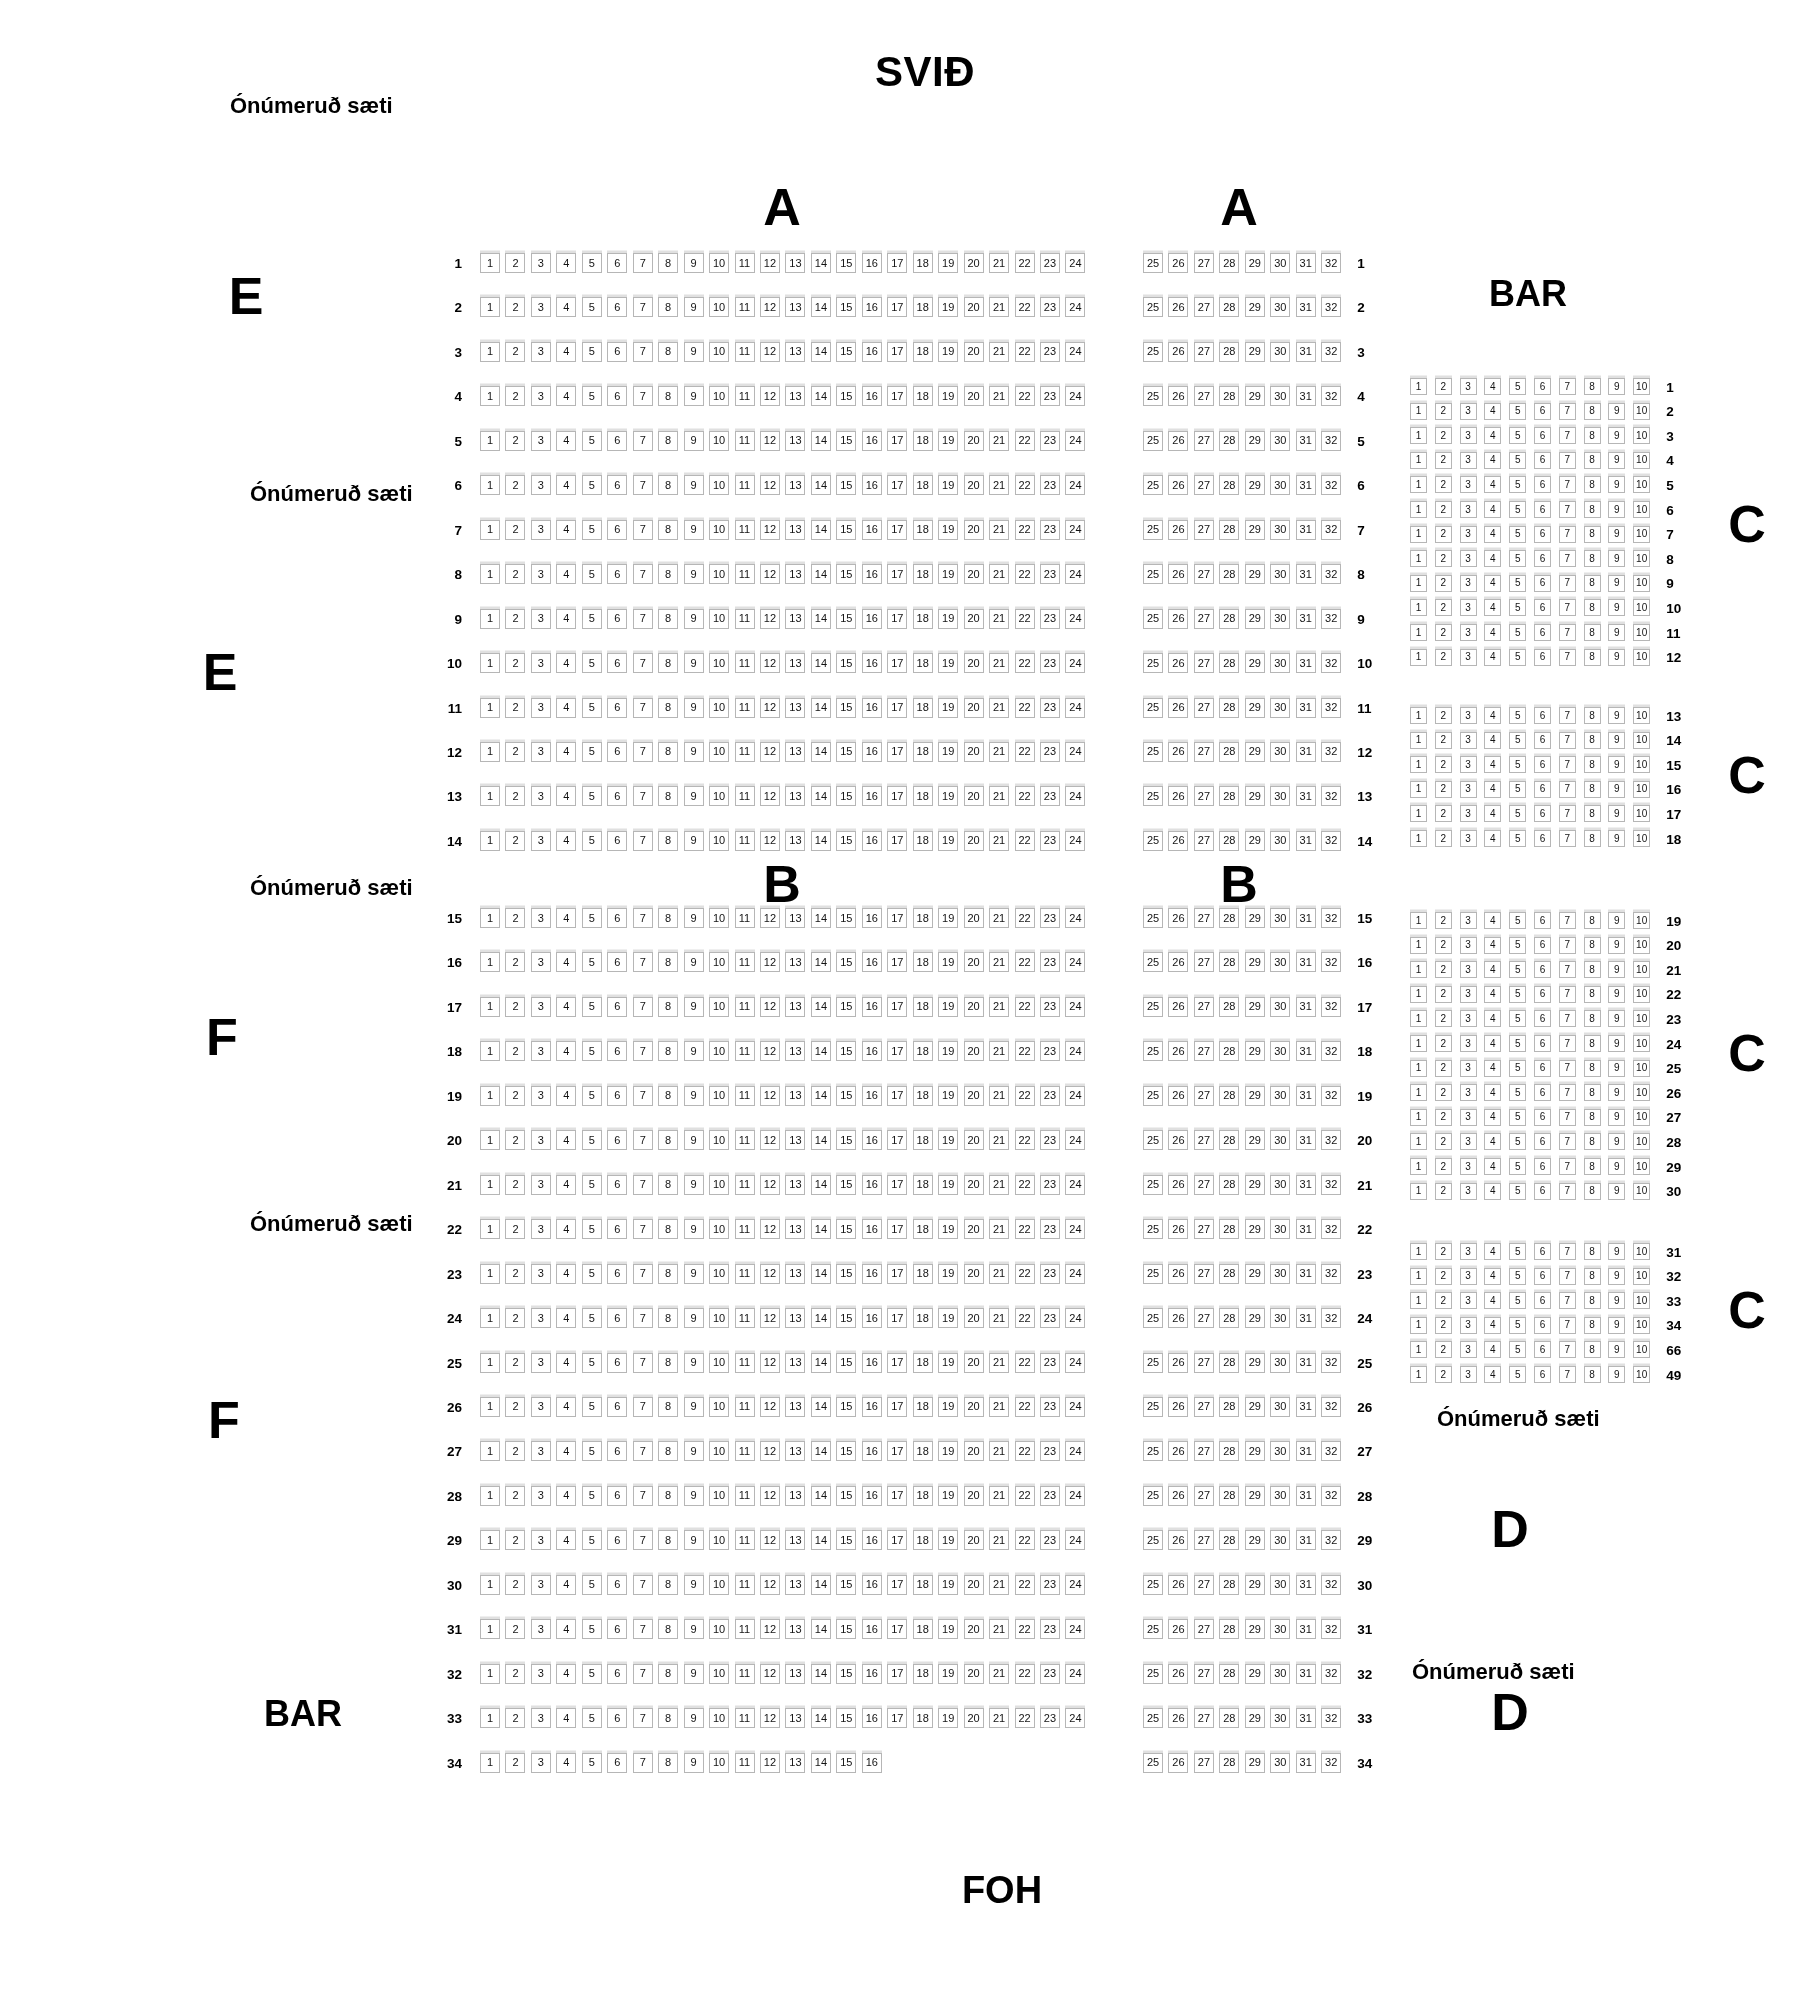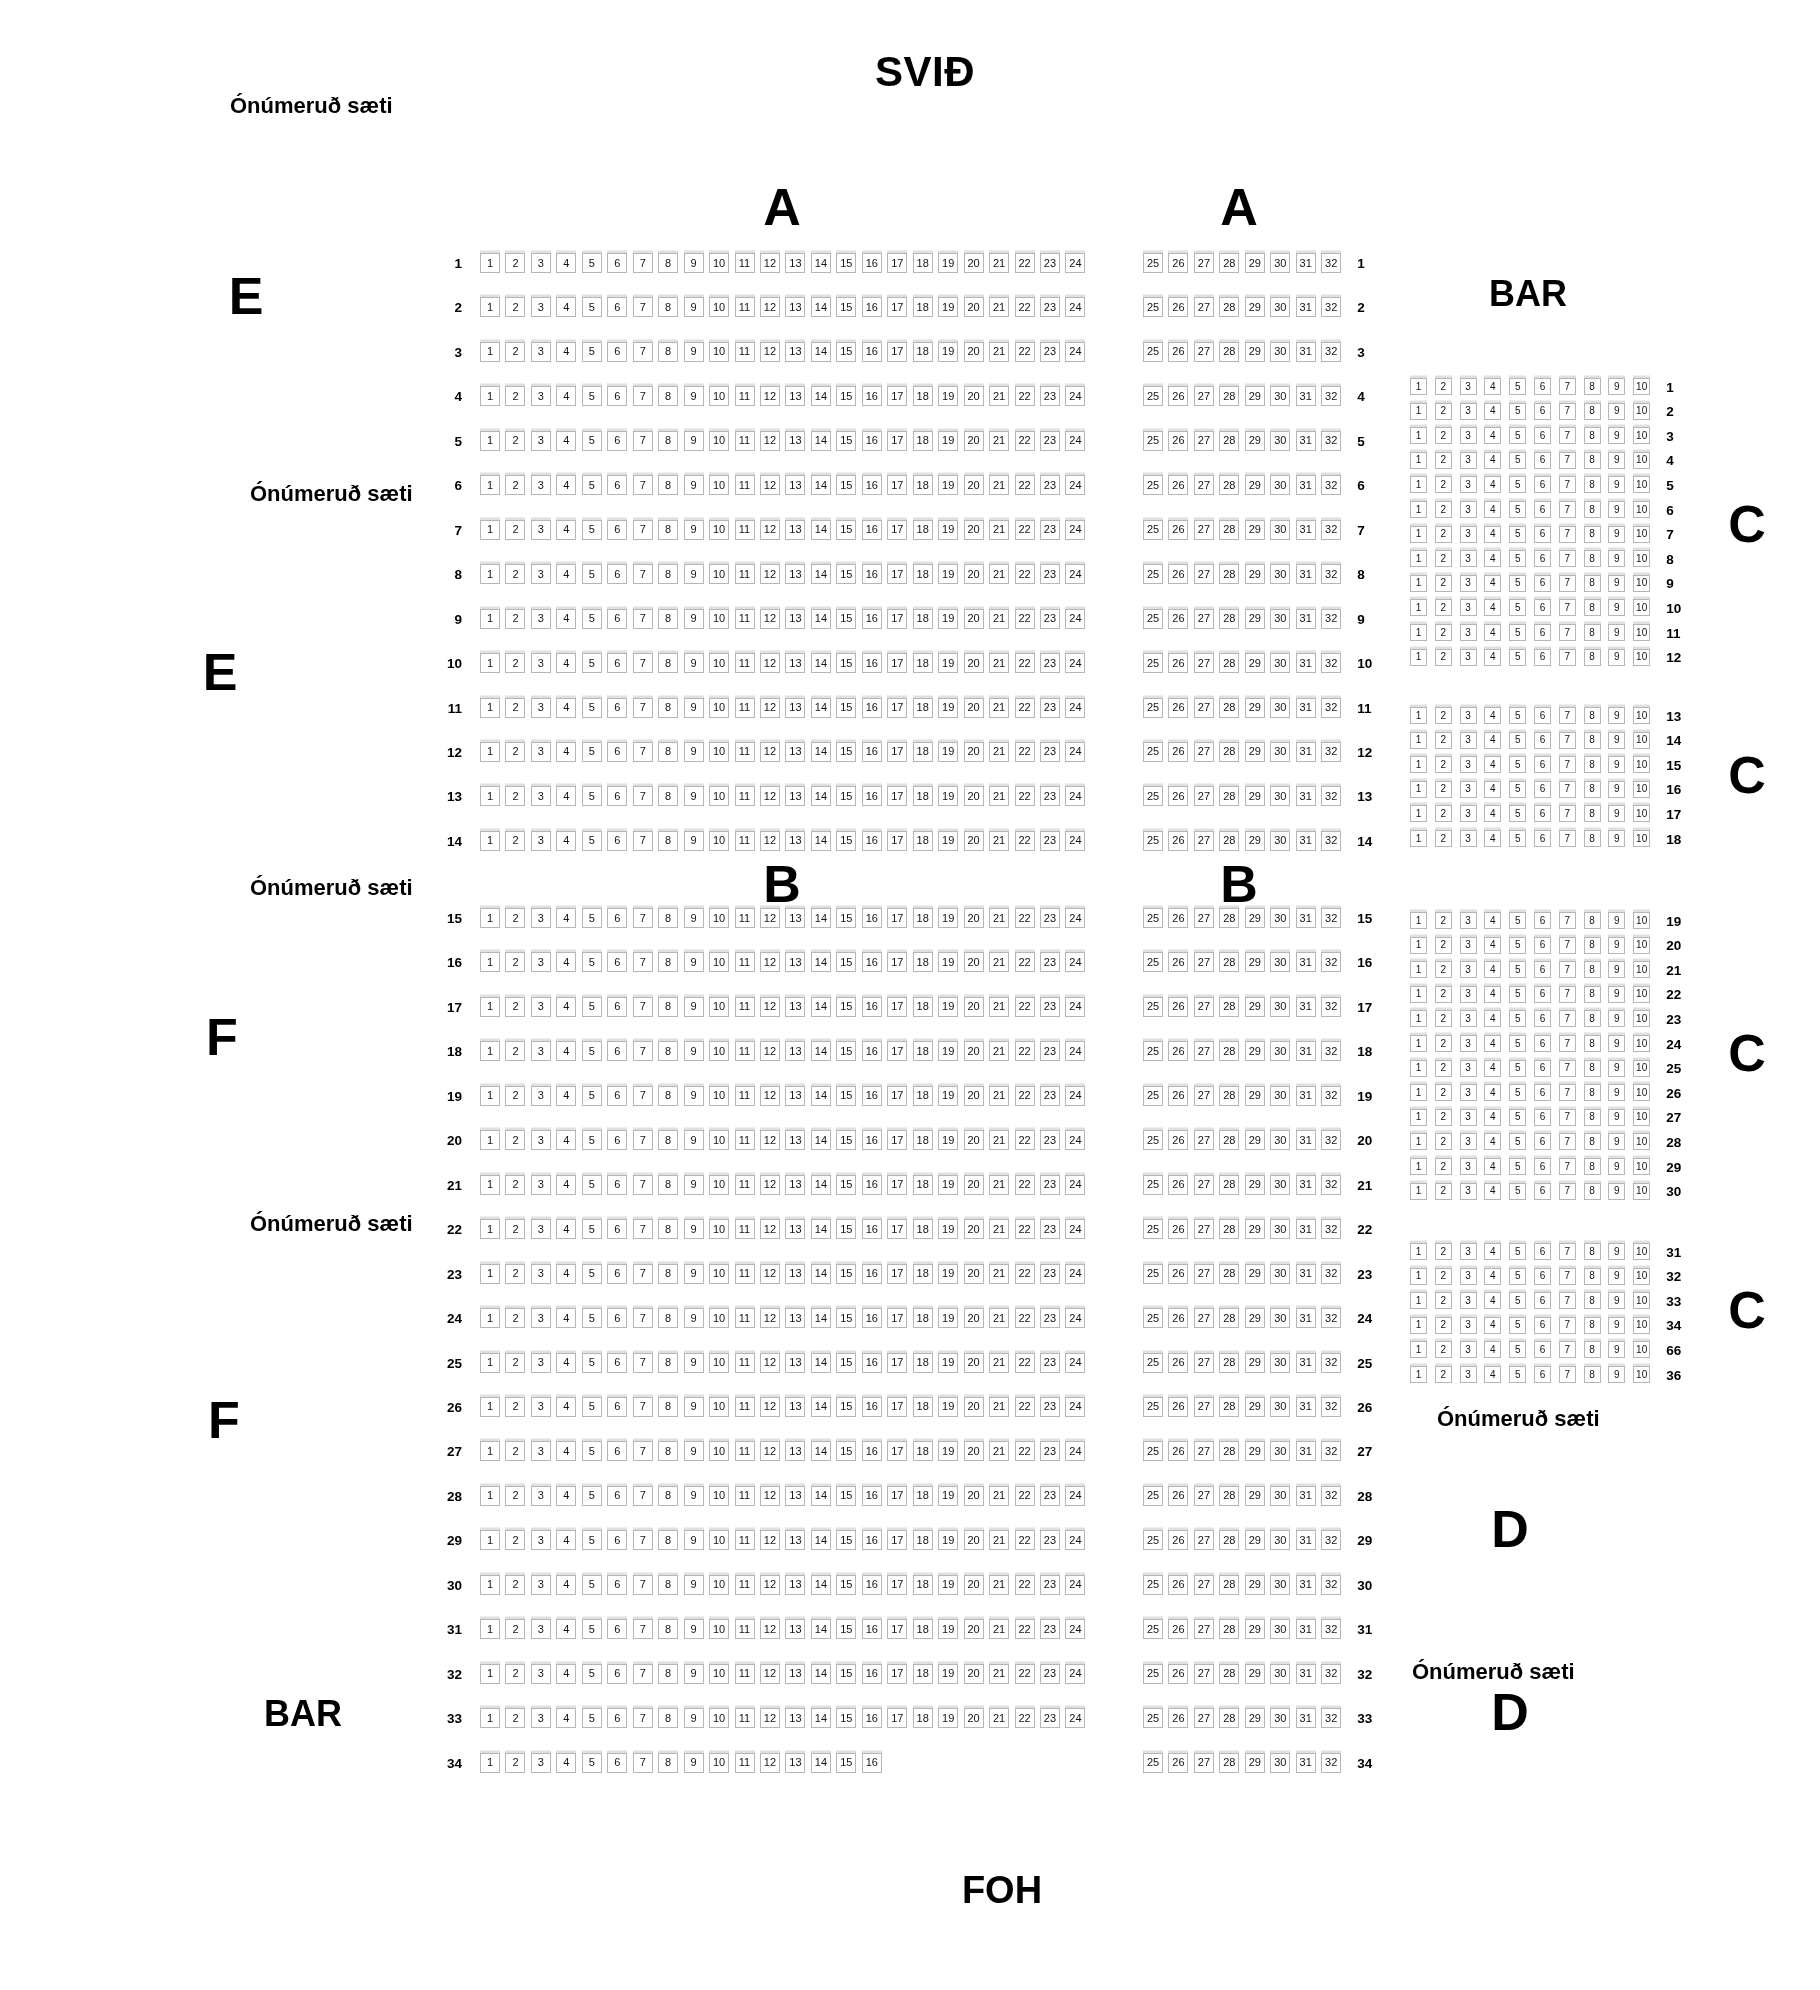--- a/index.html
+++ b/index.html
@@ -1806,21 +1806,21 @@
         <div class="seat" style="width: 17px; height: 17px; font-size: 10px;">3</div>
         <div class="seat" style="width: 17px; height: 17px; font-size: 10px;">4</div>
         <div class="seat" style="width: 17px; height: 17px; font-size: 10px;">5</div>
         <div class="seat" style="width: 17px; height: 17px; font-size: 10px;">6</div>
         <div class="seat" style="width: 17px; height: 17px; font-size: 10px;">7</div>
         <div class="seat" style="width: 17px; height: 17px; font-size: 10px;">8</div>
         <div class="seat" style="width: 17px; height: 17px; font-size: 10px;">9</div>
         <div class="seat" style="width: 17px; height: 17px; font-size: 10px;">10</div>
       </div>
       <div class="seat-row" style="left: 1410px; top: 1366px; gap: 7.8px;">
-        <span class="row-num ln-right">36</span>
+        <span class="row-num ln-right">49</span>
         <div class="seat" style="width: 17px; height: 17px; font-size: 10px;">1</div>
         <div class="seat" style="width: 17px; height: 17px; font-size: 10px;">2</div>
         <div class="seat" style="width: 17px; height: 17px; font-size: 10px;">3</div>
         <div class="seat" style="width: 17px; height: 17px; font-size: 10px;">4</div>
         <div class="seat" style="width: 17px; height: 17px; font-size: 10px;">5</div>
         <div class="seat" style="width: 17px; height: 17px; font-size: 10px;">6</div>
         <div class="seat" style="width: 17px; height: 17px; font-size: 10px;">7</div>
         <div class="seat" style="width: 17px; height: 17px; font-size: 10px;">8</div>
         <div class="seat" style="width: 17px; height: 17px; font-size: 10px;">9</div>
         <div class="seat" style="width: 17px; height: 17px; font-size: 10px;">10</div>

